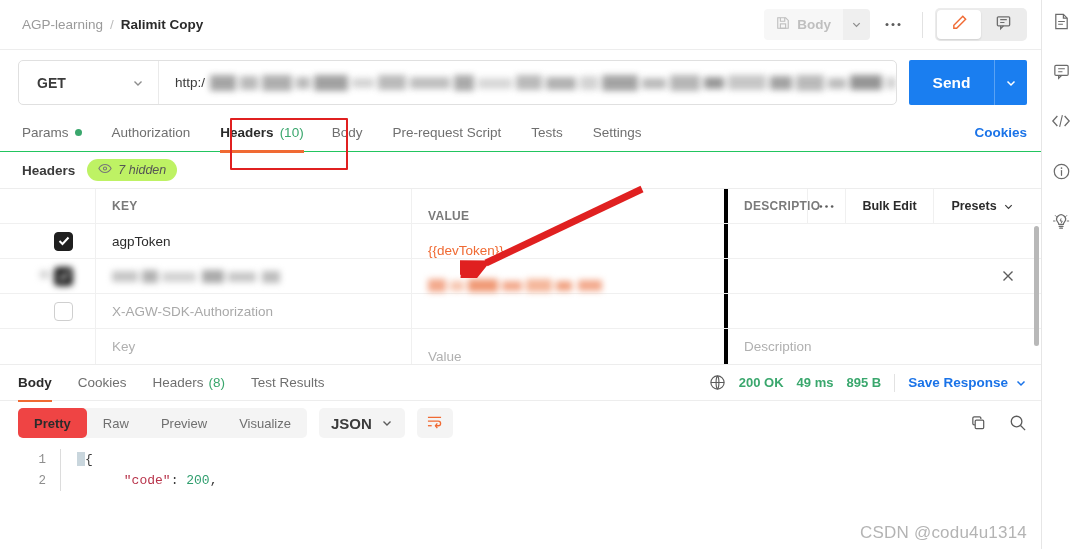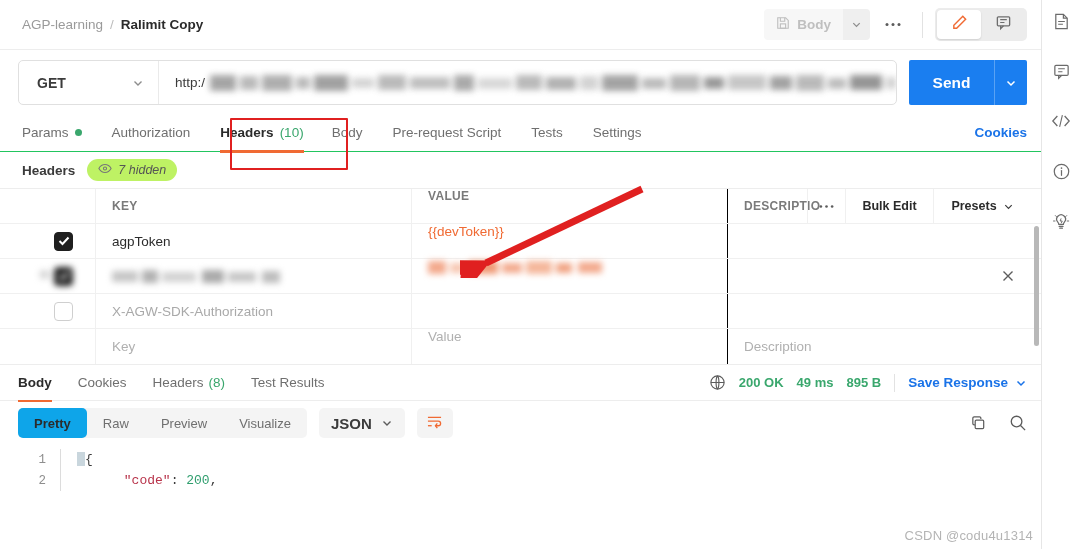--- a/index.html
+++ b/index.html
@@ -114,21 +114,21 @@
     display: flex; align-items: center; gap: 6px; background: #bef264; border-radius: 13px;
     padding: 4px 11px; font-size: 12.5px; color: #555; cursor: pointer; font-style: italic;
   }
 
   
   .tbl { border-top: 1px solid #ededed; position: relative; }
   .trow { display: flex; height: 35px; border-bottom: 1px solid #f0f0f0; align-items: stretch; padding-left: 32px; }
   .trow.head { height: 35px; }
   .c-chk { width: 64px; border-right: 1px solid #f0f0f0; display: flex; align-items: center; justify-content: center; position: relative; }
   .c-key { width: 316px; border-right: 1px solid #f0f0f0; display: flex; align-items: center; padding-left: 16px; }
-  .c-val { width: 316px; border-right: 1px solid #000000; display: flex; align-items: flex-start; padding-left: 16px; }
+  .c-val { width: 316px; border-right: 4px solid #000000; display: flex; align-items: flex-end; padding-left: 16px; }
   .c-desc { flex: 1; display: flex; align-items: center; padding-left: 16px; position: relative; }
   .th { font-size: 12px; font-weight: bold; color: #7a7a7a; letter-spacing: .3px; }
   .cell-txt { font-size: 13.5px; color: #2b2b2b; }
   .cell-txt.ph { color: #b0b0b0; }
   .cell-txt.dim { color: #a9a9a9; }
   .cell-txt.var { color: #f06a33; }
   .chk {
     width: 19px; height: 19px; border: 1.6px solid #cfcfcf; border-radius: 4px; background: #fff;
     cursor: pointer;
   }
@@ -175,21 +175,21 @@
   .meta-div { width: 1px; height: 18px; background: #e2e2e2; }
   .save-resp { display: flex; align-items: center; gap: 7px; font-size: 13.5px; font-weight: bold; color: #1a73e8; cursor: pointer; }
 
   
   .view-bar { height: 44px; display: flex; align-items: center; padding: 0 14px 0 18px; gap: 12px; }
   .seg { display: flex; background: #f4f4f4; border-radius: 5px; height: 30px; align-items: center; }
   .seg-i {
     height: 30px; display: flex; align-items: center; padding: 0 16px;
     font-size: 13px; color: #6f6f6f; cursor: pointer; border-radius: 5px;
   }
-  .seg-i.on { background: #0ea5e9; color: #2b2b2b; font-weight: bold; }
+  .seg-i.on { background: #ef4444; color: #2b2b2b; font-weight: bold; }
   .fmt-sel {
     display: flex; align-items: center; gap: 9px; background: #f4f4f4; border-radius: 5px;
     height: 30px; padding: 0 12px; font-size: 15px; font-weight: bold; color: #3b3b3b; cursor: pointer;
   }
   .wrap-btn {
     width: 36px; height: 30px; background: #f4f4f4; border-radius: 5px;
     display: flex; align-items: center; justify-content: center; color: #f06a33; cursor: pointer;
   }
   .view-right { margin-left: auto; display: flex; align-items: center; gap: 22px; }
   .vr-icon { color: #5c5c5c; cursor: pointer; display: flex; }
@@ -198,21 +198,21 @@
   .code { font-family: "Liberation Mono", monospace; font-size: 13px; padding-top: 4px; position: relative; }
   .cline { display: flex; height: 21px; align-items: center; }
   .gutter { width: 60px; text-align: right; padding-right: 14px; color: #8e8e8e; font-size: 12.5px; }
   .cguide { width: 1px; background: #dcdcdc; align-self: stretch; }
   .ctext { padding-left: 16px; white-space: pre; color: #3b3b3b; }
   .k-str { color: #b8334a; }
   .k-num { color: #2f9e6e; }
   .caret-blk { display: inline-block; width: 8px; height: 14px; background: #c9d6dd; vertical-align: -3px; }
 
   .watermark {
-    position: absolute; right: 8px; bottom: 6px; font-size: 13px; color: #b4b4b4;
+    position: absolute; right: 14px; bottom: 6px; font-size: 17px; color: #b4b4b4;
     letter-spacing: .2px;
   }
   .anno-box {
     position: absolute; border: 2.5px solid #e02020; pointer-events: none; border-radius: 1px;
   }
   .anno-arrow { position: absolute; pointer-events: none; }
 </style>
 </head>
 <body>
 

